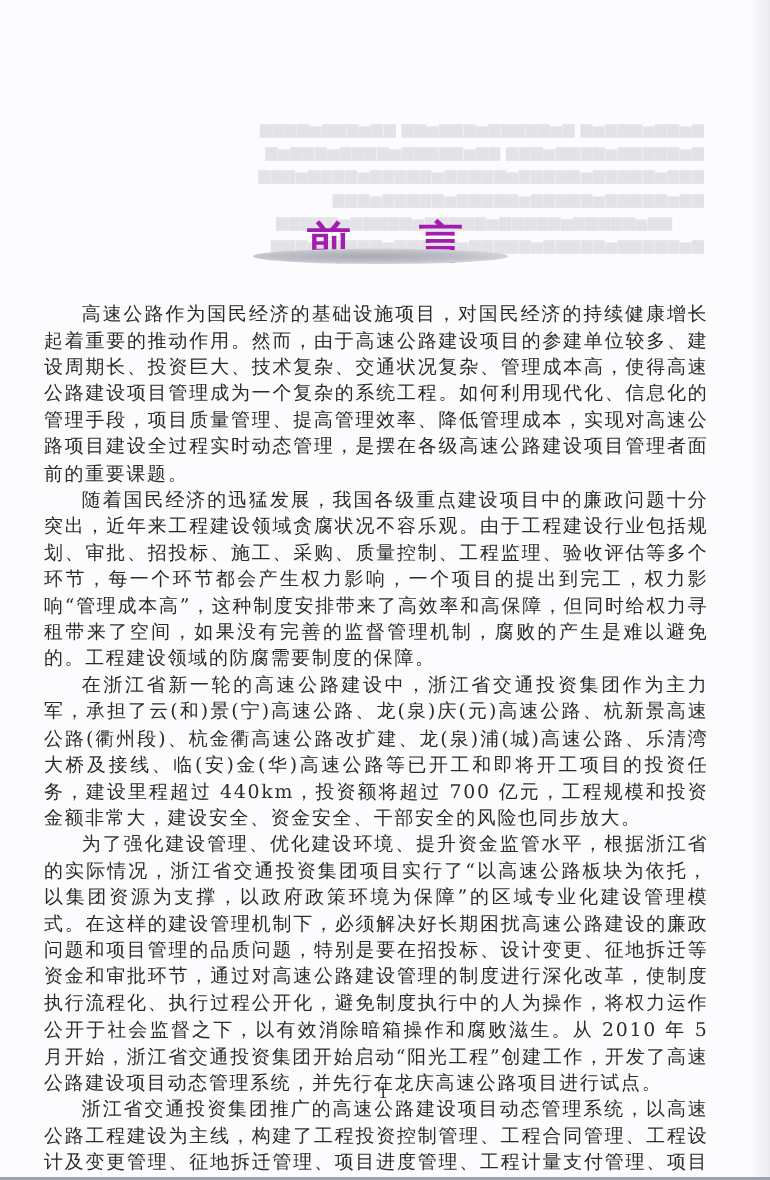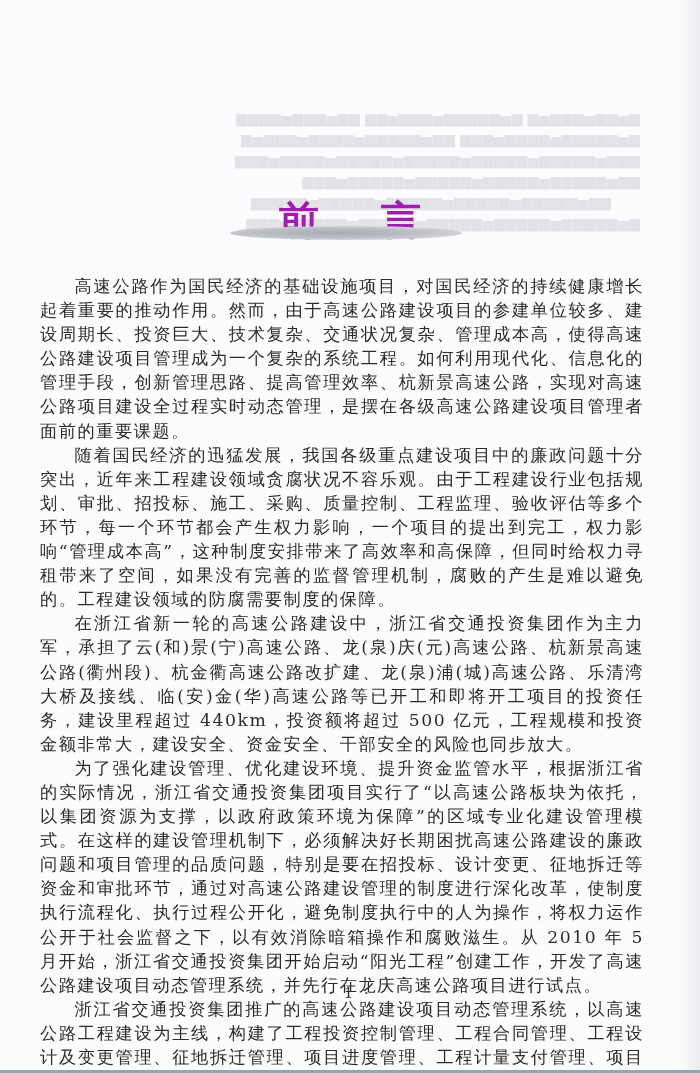--- a/index.html
+++ b/index.html
@@ -115,23 +115,23 @@
     <div>▆▅▆▆▆▆▆▅▆▆▆▆▆▅▆▆▆▆▆▅▆▆▆▆▆▅▆▆▆▆▆▅▆▆▆</div>
   </div>
 
   <h1 class="title">
     <span>前</span><span class="gap"></span><span>言</span>
   </h1>
 
   <div class="brush"></div>
 
   <div class="body-text">
-    <p>高速公路作为国民经济的基础设施项目，对国民经济的持续健康增长起着重要的推动作用。然而，由于高速公路建设项目的参建单位较多、建设周期长、投资巨大、技术复杂、交通状况复杂、管理成本高，使得高速公路建设项目管理成为一个复杂的系统工程。如何利用现代化、信息化的管理手段，创新管理思路、提高管理效率、杭新景高速公路，实现对高速公路项目建设全过程实时动态管理，是摆在各级高速公路建设项目管理者面前的重要课题。</p>
+    <p>高速公路作为国民经济的基础设施项目，对国民经济的持续健康增长起着重要的推动作用。然而，由于高速公路建设项目的参建单位较多、建设周期长、投资巨大、技术复杂、交通状况复杂、管理成本高，使得高速公路建设项目管理成为一个复杂的系统工程。如何利用现代化、信息化的管理手段，项目质量管理、提高管理效率、降低管理成本，实现对高速公路项目建设全过程实时动态管理，是摆在各级高速公路建设项目管理者面前的重要课题。</p>
     <p>随着国民经济的迅猛发展，我国各级重点建设项目中的廉政问题十分突出，近年来工程建设领域贪腐状况不容乐观。由于工程建设行业包括规划、审批、招投标、施工、采购、质量控制、工程监理、验收评估等多个环节，每一个环节都会产生权力影响，一个项目的提出到完工，权力影响“管理成本高”，这种制度安排带来了高效率和高保障，但同时给权力寻租带来了空间，如果没有完善的监督管理机制，腐败的产生是难以避免的。工程建设领域的防腐需要制度的保障。</p>
-    <p>在浙江省新一轮的高速公路建设中，浙江省交通投资集团作为主力军，承担了云(和)景(宁)高速公路、龙(泉)庆(元)高速公路、杭新景高速公路(衢州段)、杭金衢高速公路改扩建、龙(泉)浦(城)高速公路、乐清湾大桥及接线、临(安)金(华)高速公路等已开工和即将开工项目的投资任务，建设里程超过 440km，投资额将超过 500 亿元，工程规模和投资金额非常大，建设安全、资金安全、干部安全的风险也同步放大。</p>
+    <p>在浙江省新一轮的高速公路建设中，浙江省交通投资集团作为主力军，承担了云(和)景(宁)高速公路、龙(泉)庆(元)高速公路、杭新景高速公路(衢州段)、杭金衢高速公路改扩建、龙(泉)浦(城)高速公路、乐清湾大桥及接线、临(安)金(华)高速公路等已开工和即将开工项目的投资任务，建设里程超过 440km，投资额将超过 700 亿元，工程规模和投资金额非常大，建设安全、资金安全、干部安全的风险也同步放大。</p>
     <p>为了强化建设管理、优化建设环境、提升资金监管水平，根据浙江省的实际情况，浙江省交通投资集团项目实行了“以高速公路板块为依托，以集团资源为支撑，以政府政策环境为保障”的区域专业化建设管理模式。在这样的建设管理机制下，必须解决好长期困扰高速公路建设的廉政问题和项目管理的品质问题，特别是要在招投标、设计变更、征地拆迁等资金和审批环节，通过对高速公路建设管理的制度进行深化改革，使制度执行流程化、执行过程公开化，避免制度执行中的人为操作，将权力运作公开于社会监督之下，以有效消除暗箱操作和腐败滋生。从 2010 年 5 月开始，浙江省交通投资集团开始启动“阳光工程”创建工作，开发了高速公路建设项目动态管理系统，并先行在龙庆高速公路项目进行试点。</p>
     <p>浙江省交通投资集团推广的高速公路建设项目动态管理系统，以高速公路工程建设为主线，构建了工程投资控制管理、工程合同管理、工程设计及变更管理、征地拆迁管理、项目进度管理、工程计量支付管理、项目质量管理、项目安全管理、建设指挥部内</p>
   </div>
 
   <div class="page-number">· 1 ·</div>
 
   <div class="right-shadow"></div>
   <div class="bottom-edge"></div>
 </div>
 

